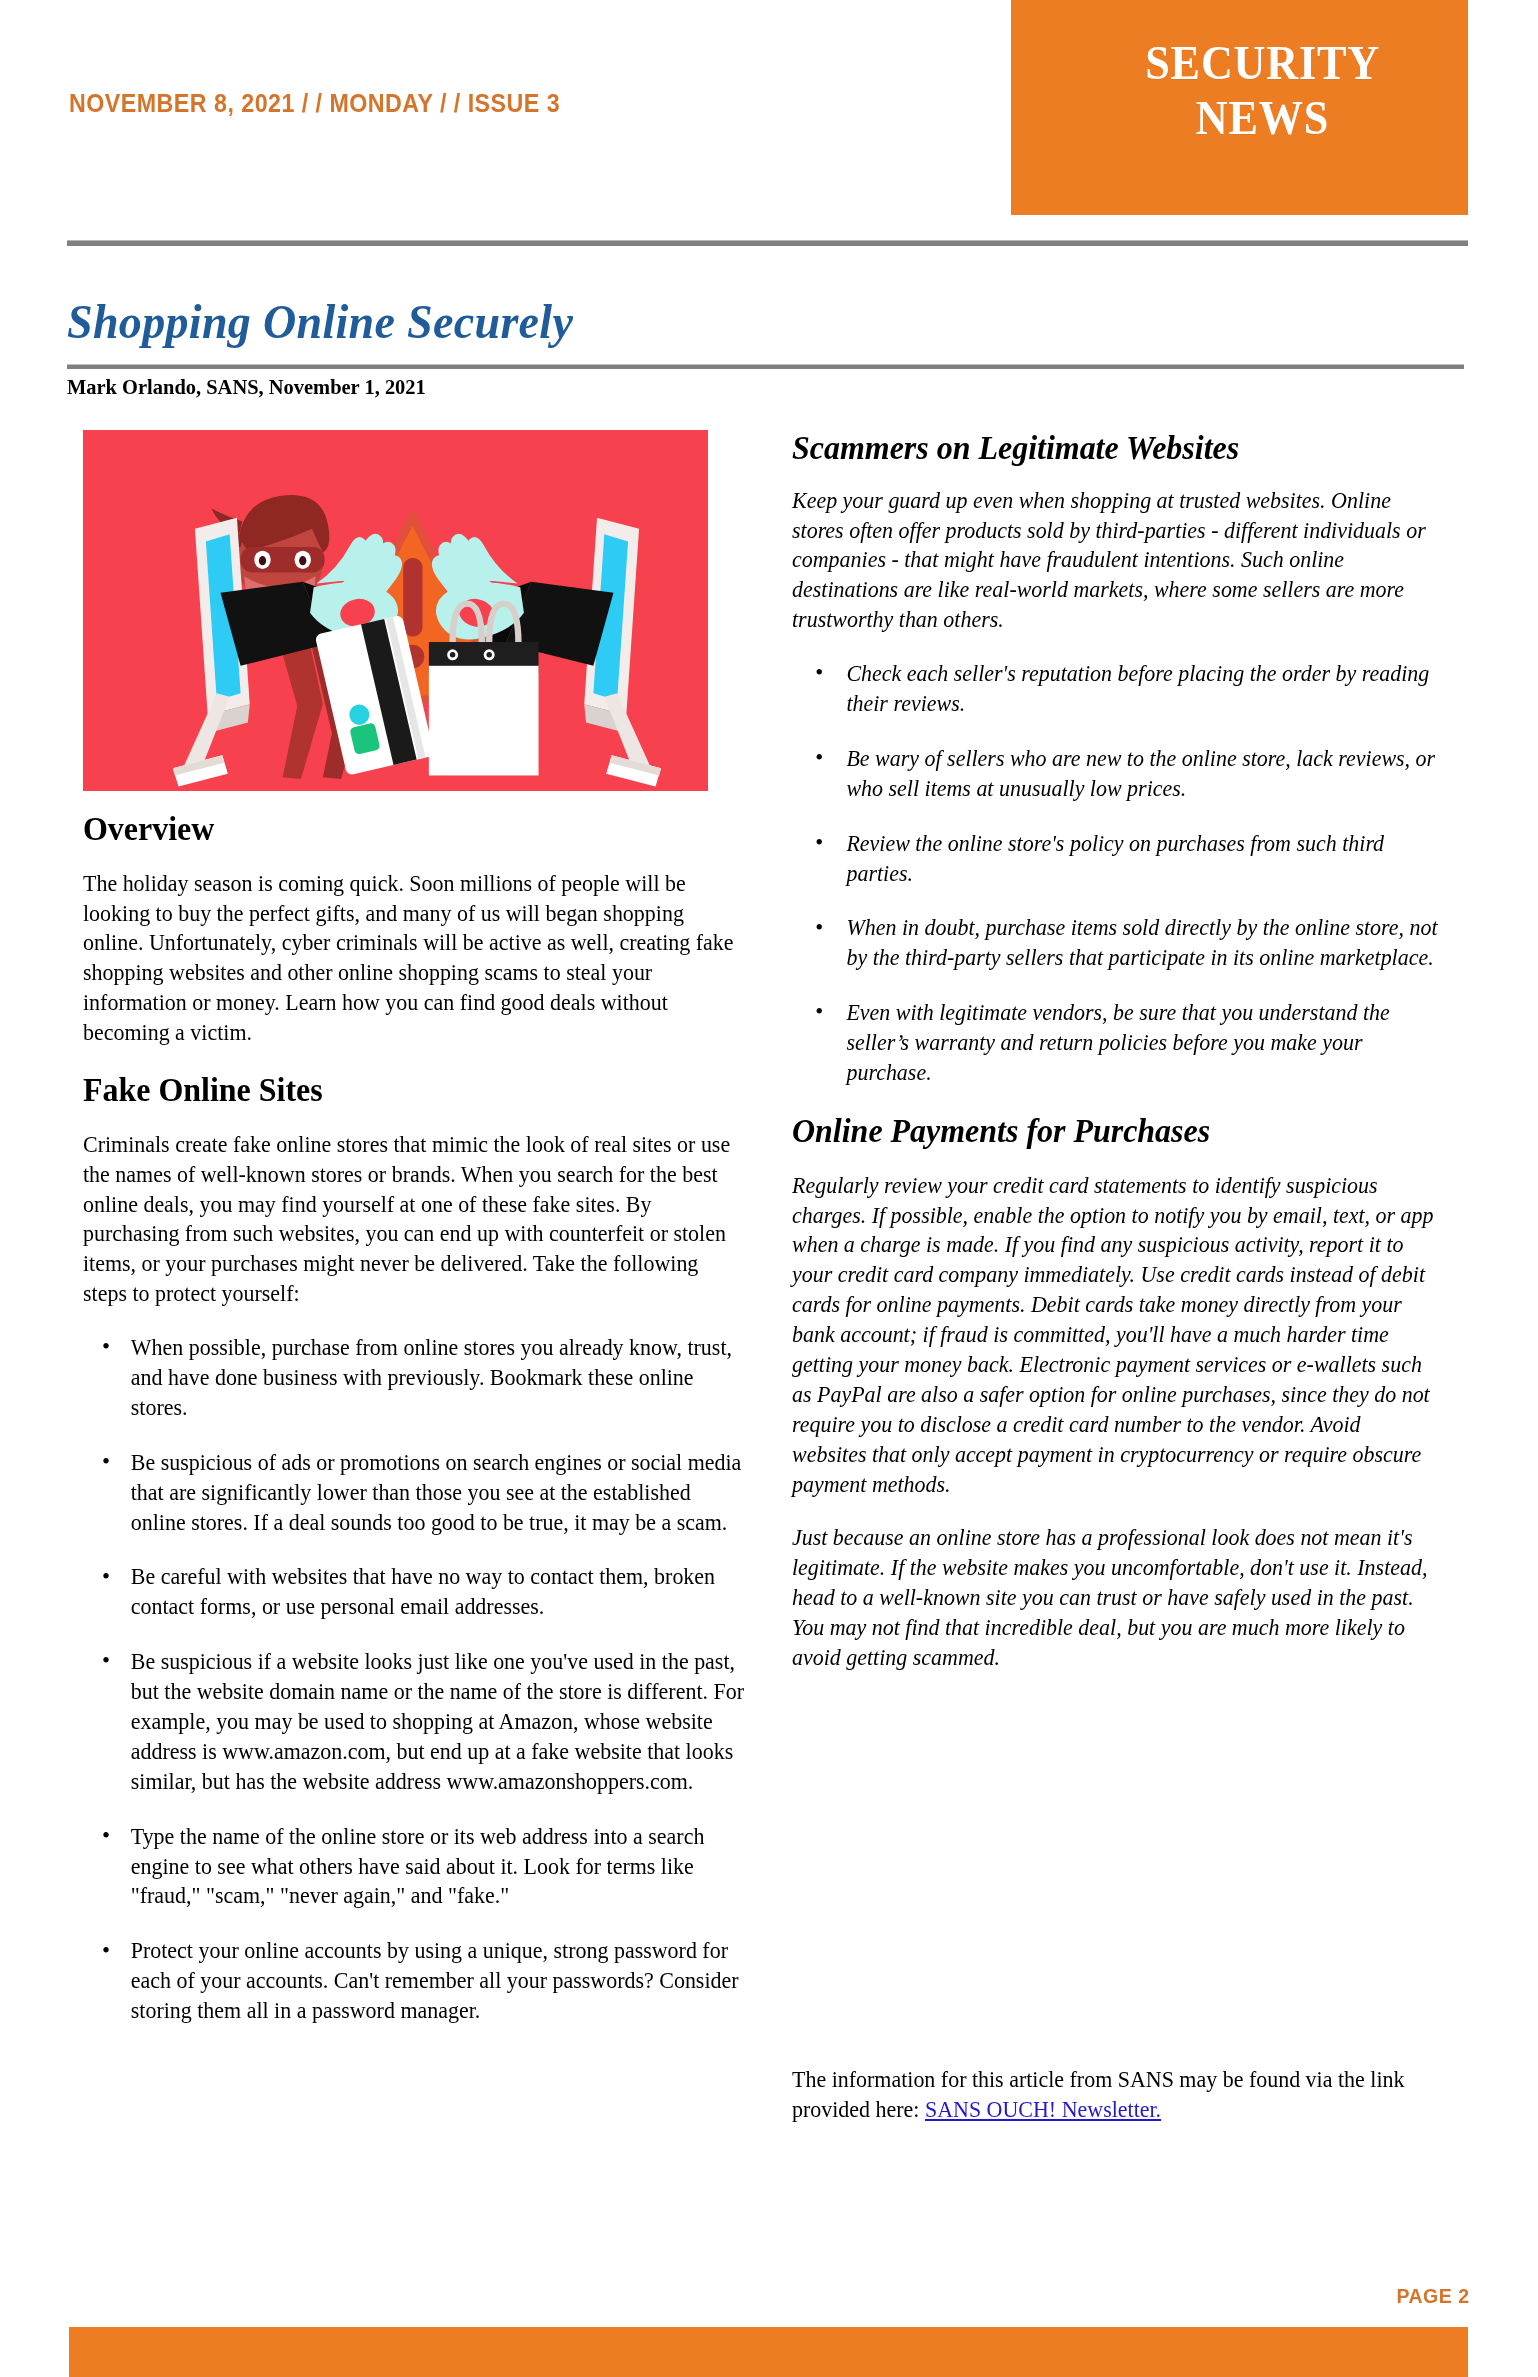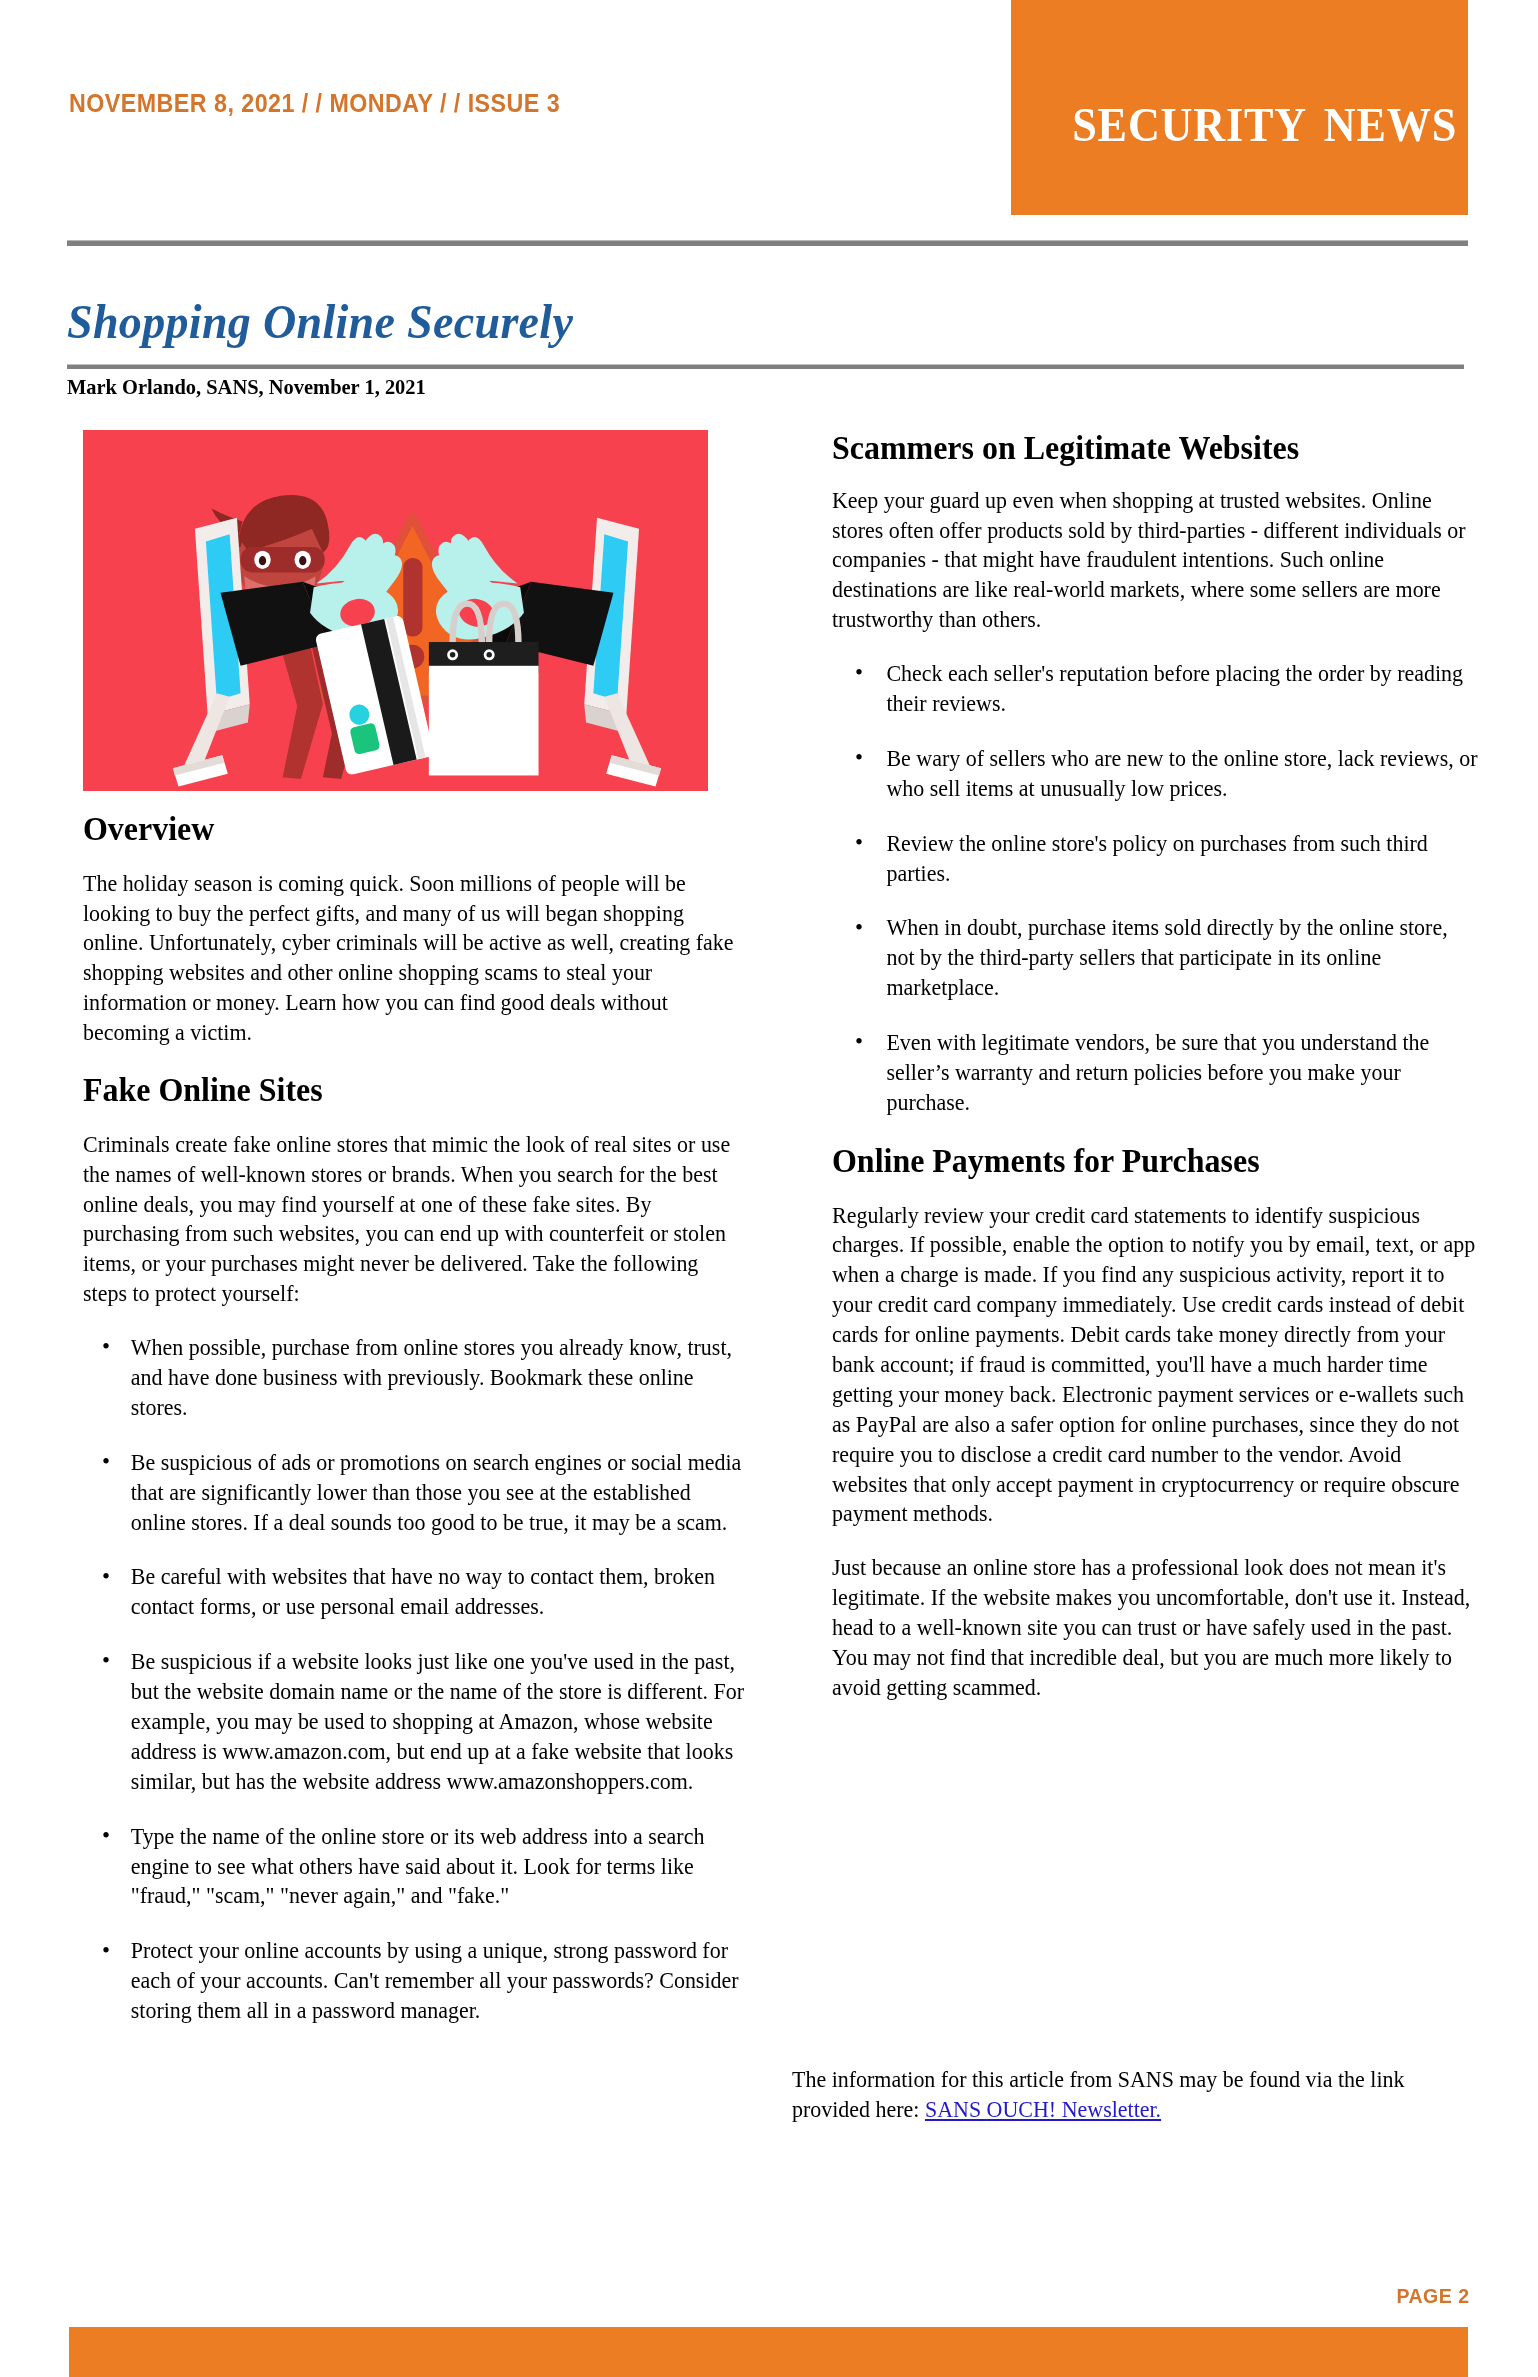--- a/index.html
+++ b/index.html
@@ -18,23 +18,23 @@
 
   
   .masthead-block {
     position: absolute;
     left: 1011px;
     top: 0px;
     width: 457px;
     height: 215px;
     background: #ED7D22;
     display: flex;
-    flex-direction: row;
+    flex-direction: column;
     align-items: center;
-    justify-content: center;
+    justify-content: flex-start;
     box-sizing: border-box;
     padding-top: 35px;
     padding-left: 46px;
   }
   .masthead-line {
     color: #ffffff;
     font-family: "Liberation Serif", serif;
     font-weight: bold;
     font-size: 48px;
     letter-spacing: 0.9px;
@@ -109,23 +109,24 @@
 
   
   .col-left {
     position: absolute;
     left: 83px;
     top: 430px;
     width: 695px;
   }
   .col-right {
     position: absolute;
-    left: 832px;
+    left: 792px;
     top: 430px;
     width: 677px;
+    font-style: italic;
   }
 
   
   .illustration {
     position: relative;
     width: 625px;
     height: 361px;
     background: #F8414F;
     overflow: hidden;
     margin-bottom: 20px;

